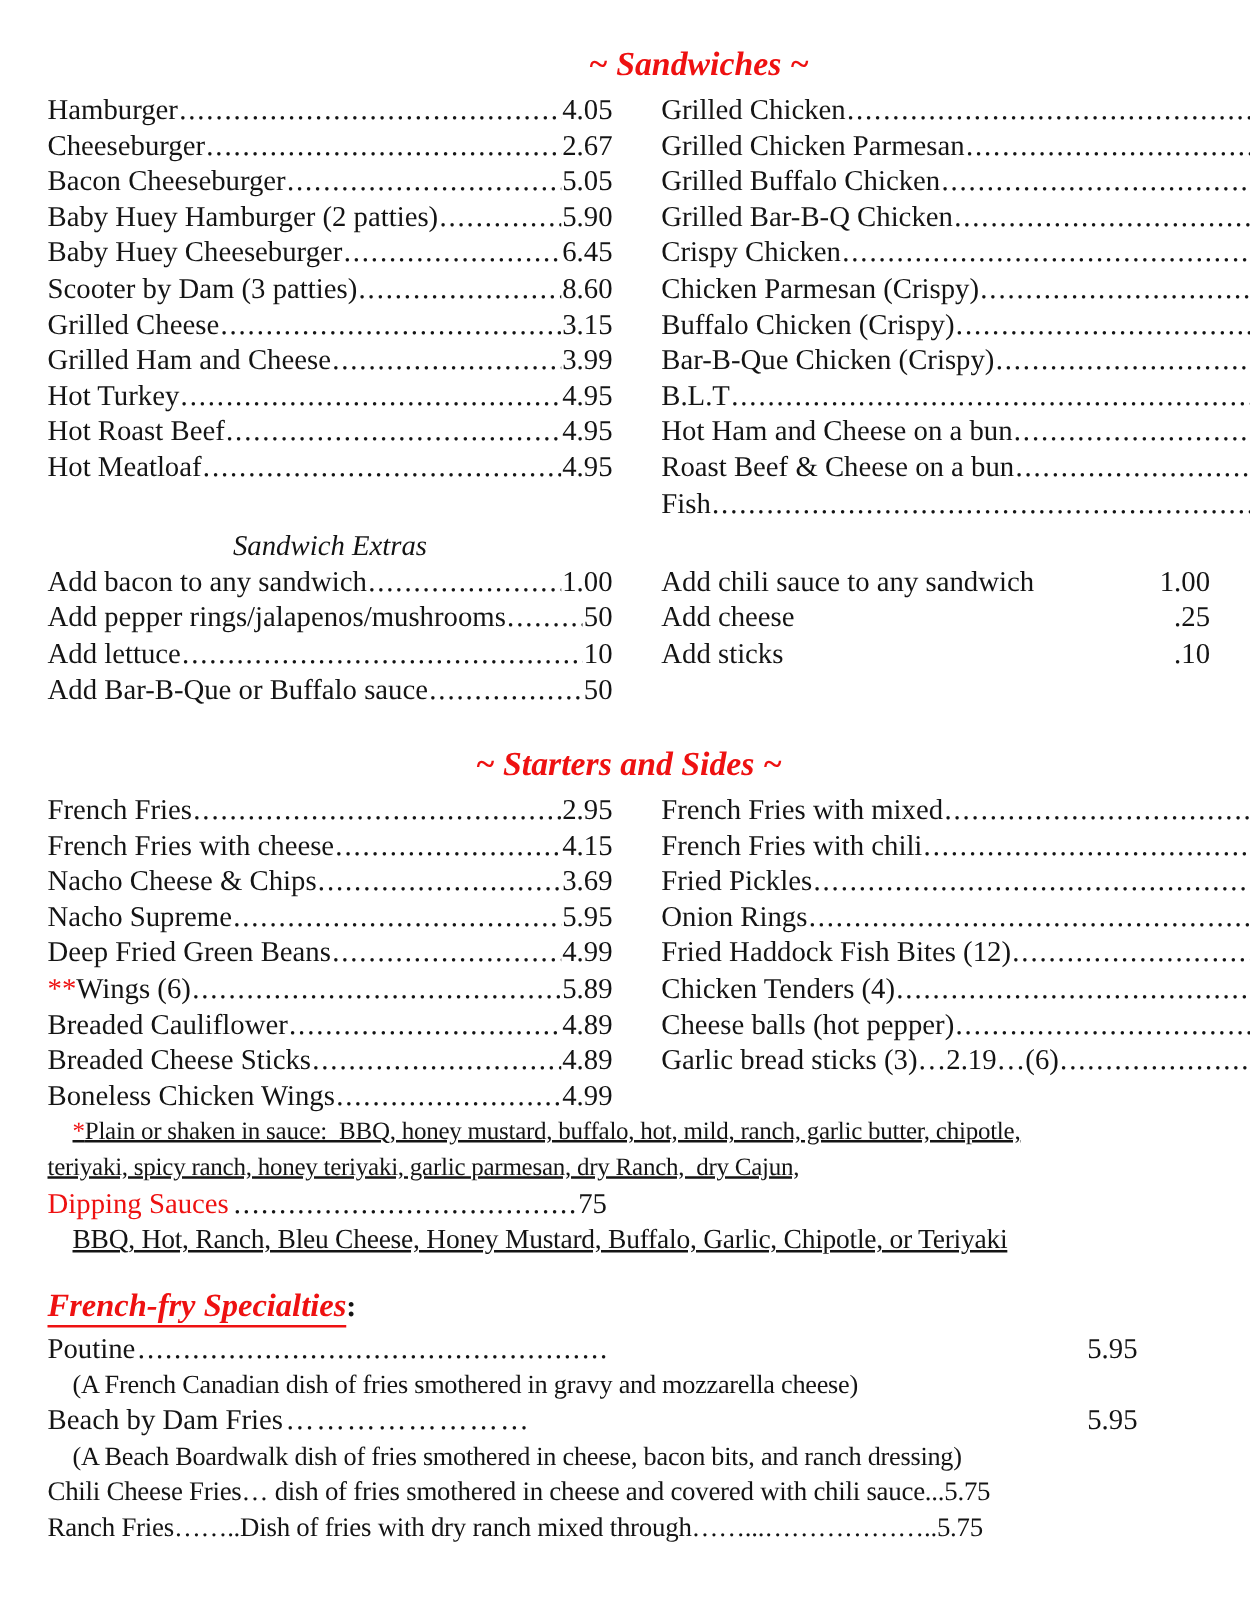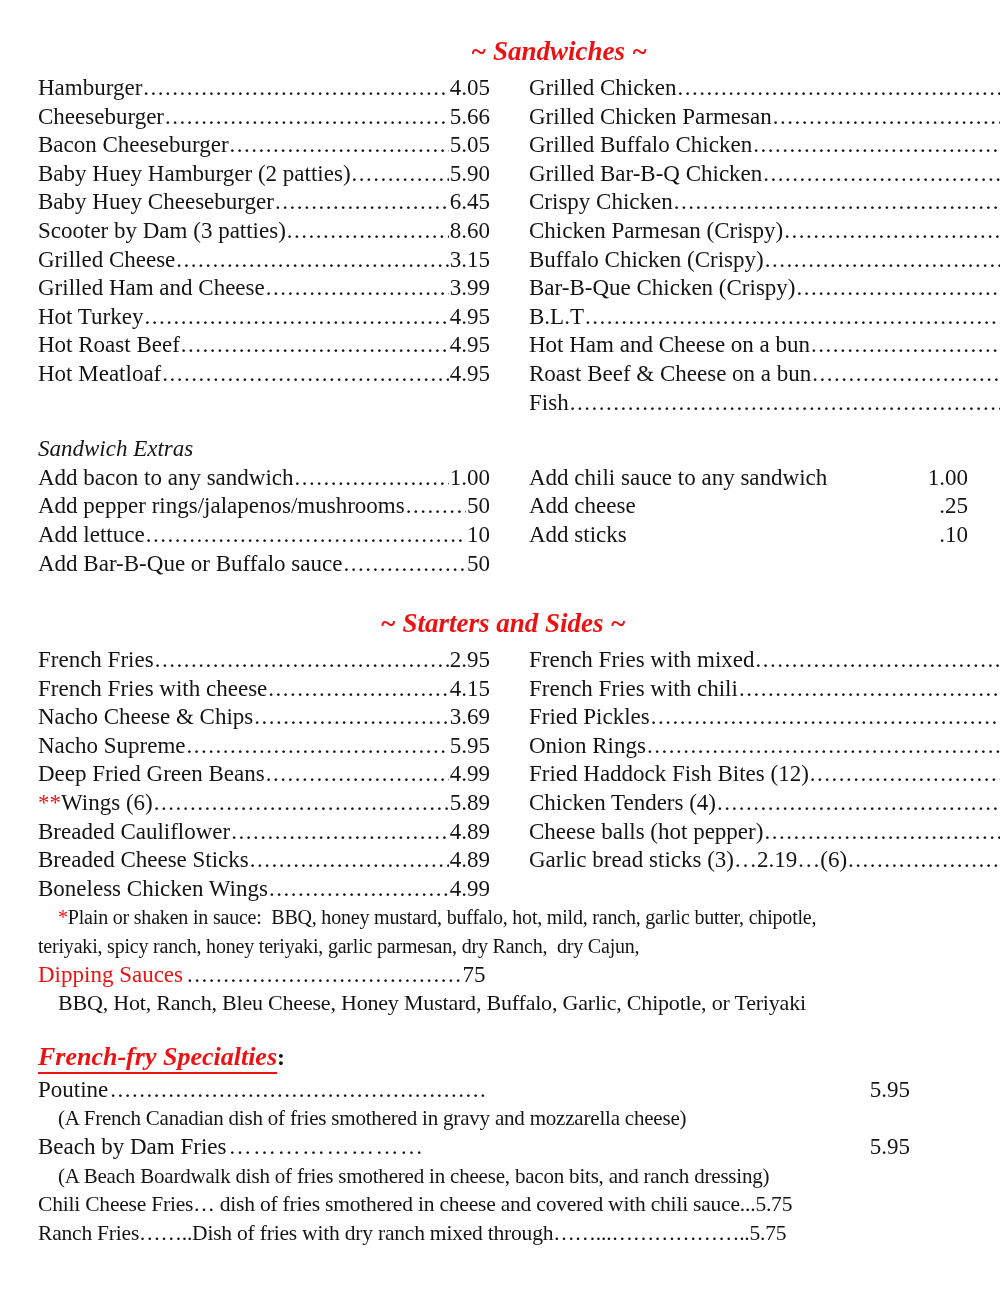--- a/index.html
+++ b/index.html
@@ -33,29 +33,29 @@
     flex:1 1 auto; min-width:0; overflow:hidden;
     letter-spacing:1.5px; margin:0 1px;
   }
   .leader-fill::after {
     content:"........................................................................................................................................";
   }
   .leader-literal { flex:0 0 auto; letter-spacing:1.5px; margin-left:2px; }
   .spacer { flex:1 1 auto; }
   .red { color:var(--red); }
 
-  .extras { margin-top:18px; }
+  .extras { margin-top:6px;text-align:center; }
   .extras-header { font-style:italic; font-size:23px; line-height:28.6px; height:28.6px; }
   .extras-right { margin-top:28.6px; }
 
   .row-literal .item-price { margin-right:58px; }
 
   .note-line {
     font-size:20px; line-height:28.6px; height:28.6px;
-    white-space:pre; letter-spacing:-0.2px;
+    white-space:pre; letter-spacing:-0.2px;text-decoration:underline;
   }
   .note-indent { padding-left:20px; }
   .dipping-line { font-size:23px; line-height:28.6px; height:28.6px; white-space:pre; }
   .dip-leader { letter-spacing:1.5px; margin-left:4px; }
   .sauce-list { padding-left:20px; font-size:22px; }
 
   .fry-header { margin-top:22px; font-size:26px; line-height:33px; margin-bottom:2px; }
   .fry-title-text {
     color:var(--red); font-weight:bold; font-style:italic;
     border-bottom:2px solid var(--red); padding-bottom:1px;
@@ -81,21 +81,21 @@
   <div class="two-col">
     <div>
         <div class="item-row">
           <span class="item-name">Hamburger</span>
           <span class="leader-fill"></span>
           <span class="item-price">4.05</span>
         </div>
         <div class="item-row">
           <span class="item-name">Cheeseburger</span>
           <span class="leader-fill"></span>
-          <span class="item-price">5.66</span>
+          <span class="item-price">2.67</span>
         </div>
         <div class="item-row">
           <span class="item-name">Bacon Cheeseburger</span>
           <span class="leader-fill"></span>
           <span class="item-price">5.05</span>
         </div>
         <div class="item-row">
           <span class="item-name">Baby Huey Hamburger (2 patties)</span>
           <span class="leader-fill"></span>
           <span class="item-price">5.90</span>

